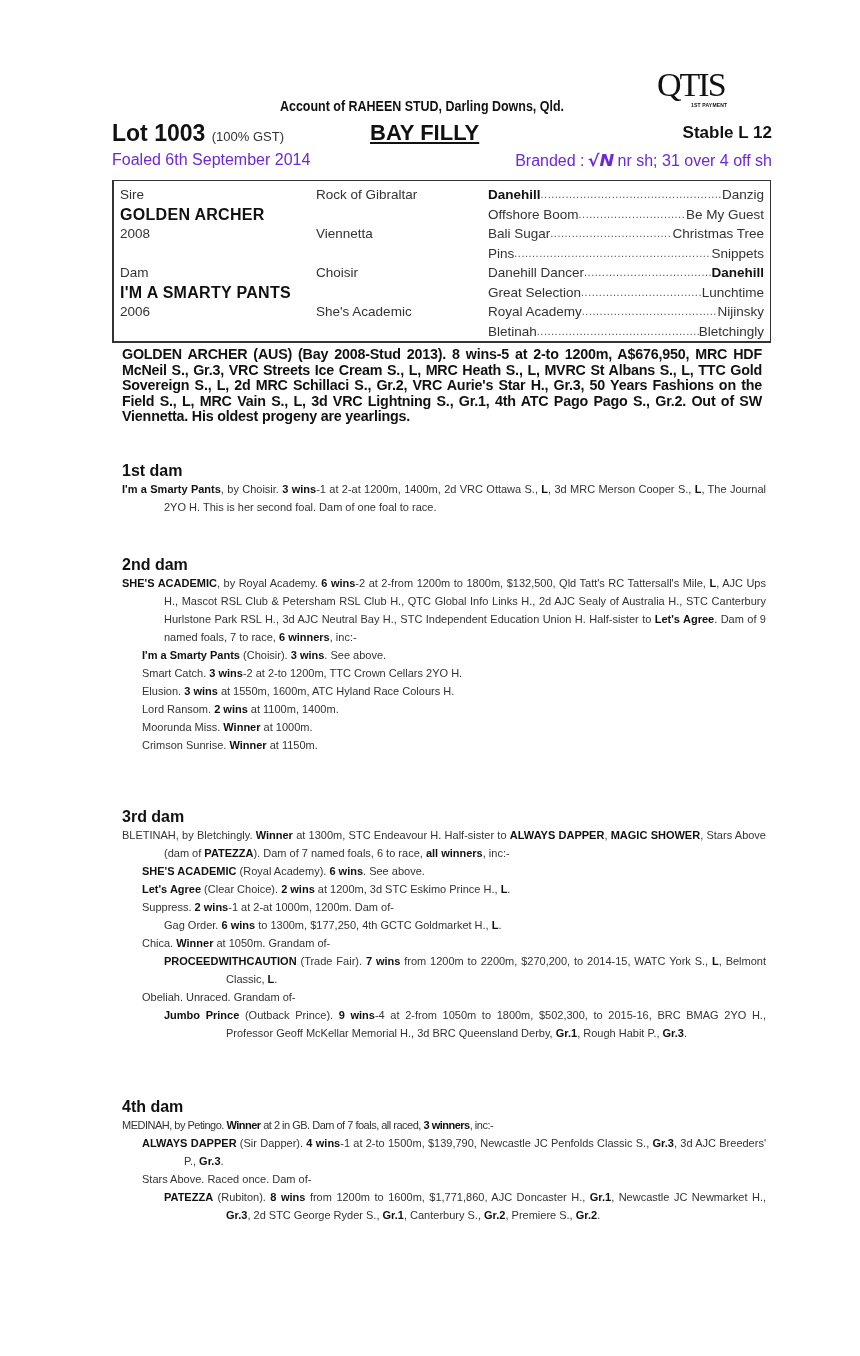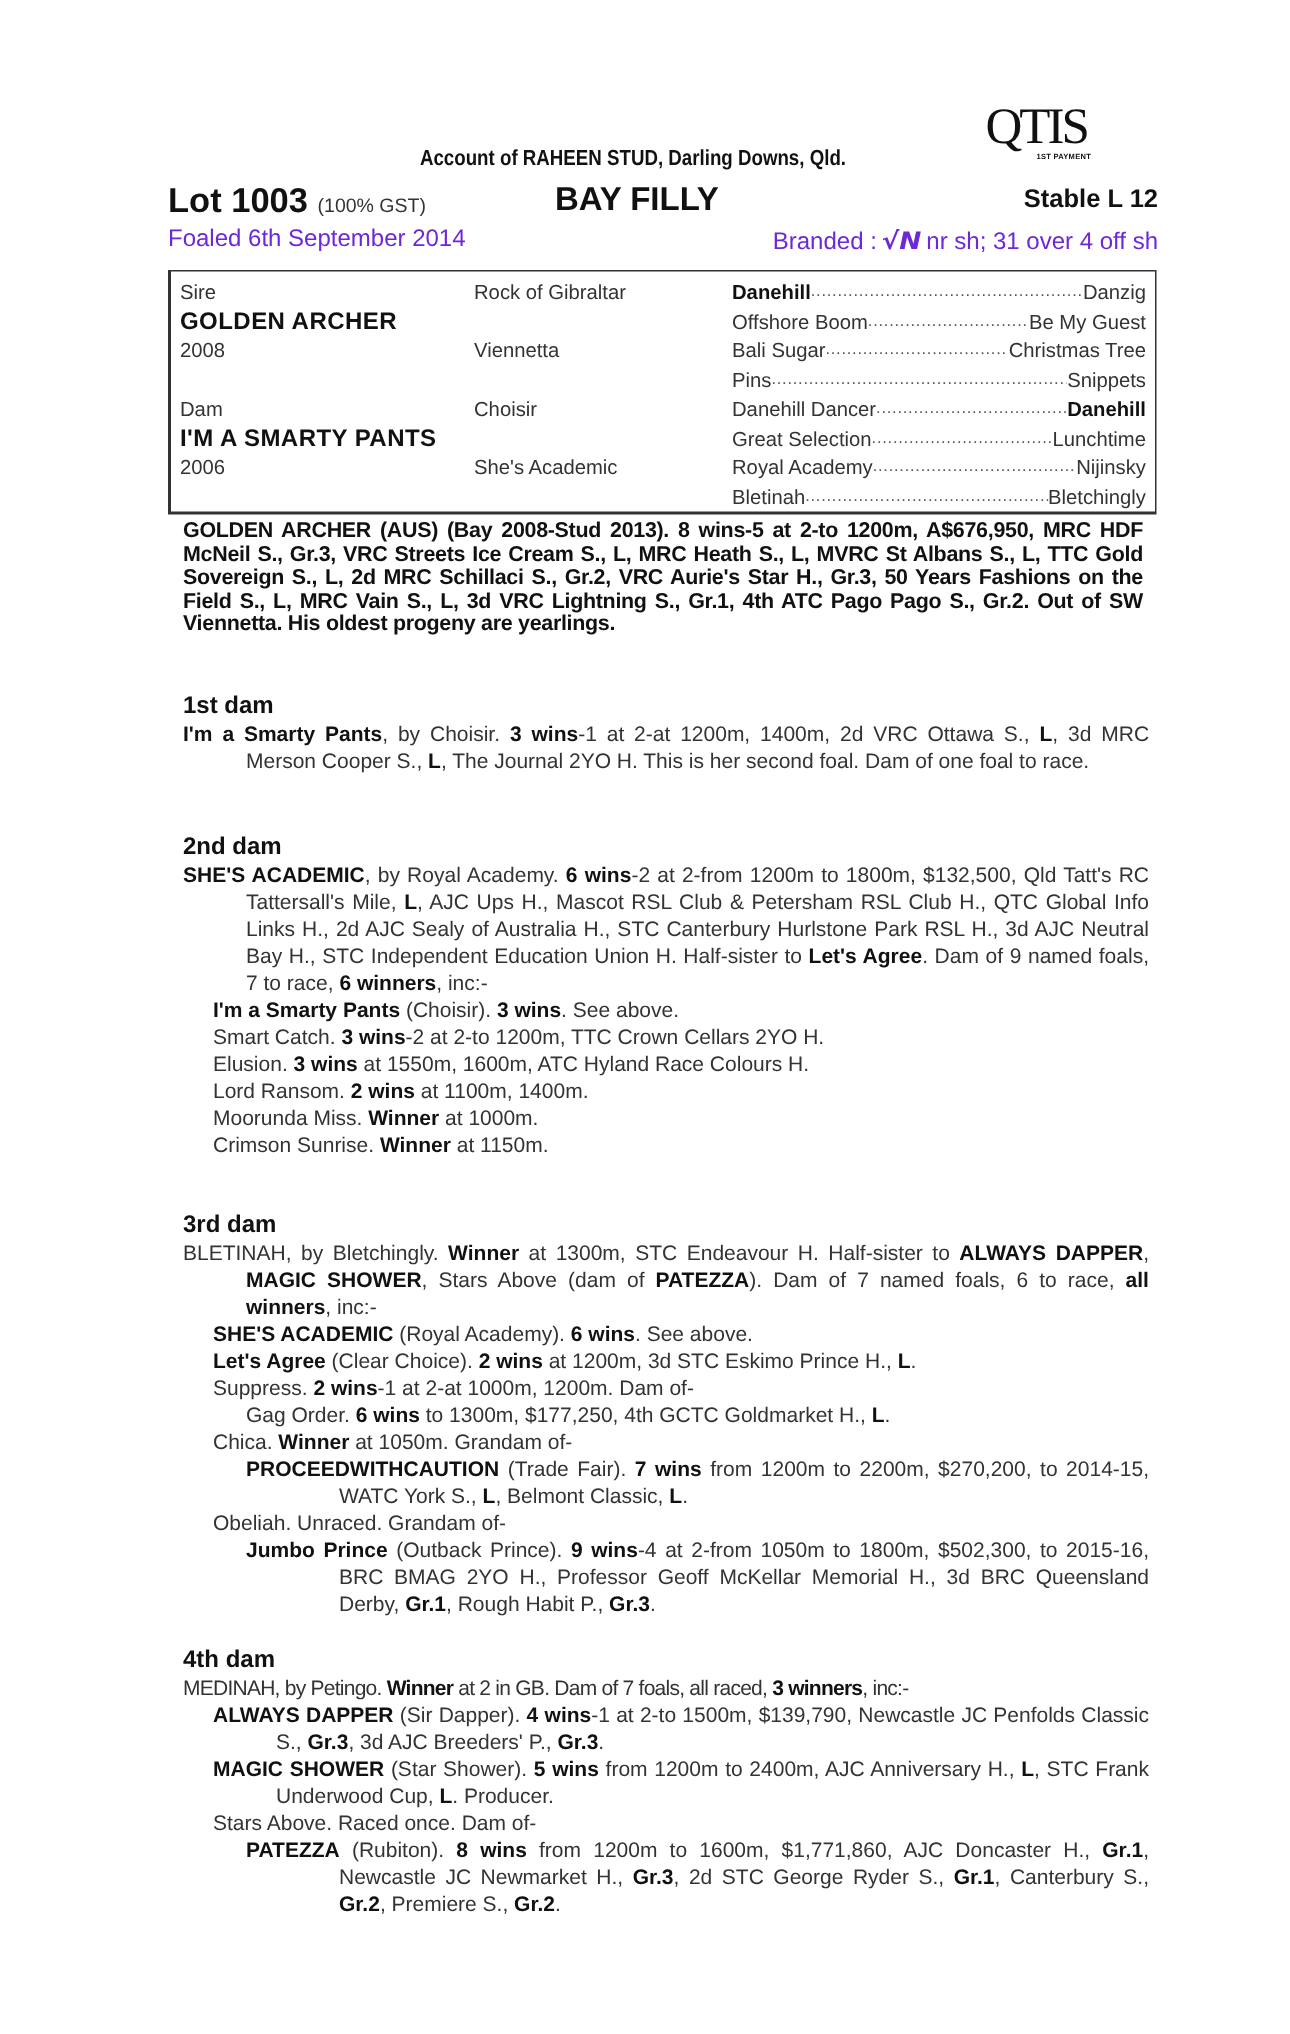--- a/index.html
+++ b/index.html
@@ -12,21 +12,21 @@
                color: #111; line-height: 34px; position: absolute; left: 0; top: 0; }
   .logo-sub { position: absolute; left: 34px; top: 34px; font-size: 5px; font-weight: bold;
               letter-spacing: 0.2px; color: #111; }
 
   .account { position: absolute; left: 0; width: 620px; top: 98px; text-align: center;
              font-size: 14.5px; font-weight: bold; transform: scaleX(0.86); transform-origin: 50% 0;
              color: #111; }
   .lot-row { position: absolute; left: 0; top: 120px; width: 660px; height: 28px; }
   .lot-num { position: absolute; left: 0; top: 0; font-size: 23px; font-weight: 900; color: #111; }
   .lot-gst { font-size: 13px; font-weight: normal; color: #333; }
-  .sex { position: absolute; left: 258px; top: 0; font-size: 22px; font-weight: 900; color: #111; }
+  .sex { position: absolute; left: 258px; top: 0; font-size: 22px; font-weight: 900; color: #111; text-decoration: underline; }
   .stable { position: absolute; right: 0; top: 3px; font-size: 17px; font-weight: 900; color: #111; }
 
   .foal-row { position: absolute; left: 0; top: 151px; width: 660px; height: 22px; font-size: 16px; color: #6d28d9; }
   .foaled { position: absolute; left: 0; top: 0; }
   .branded { position: absolute; right: 0; top: 0; margin-left: 48px; }
   .brand-mark { font-family: "DejaVu Sans", sans-serif; font-style: italic; font-weight: bold;
                 font-size: 16px; display: inline-block; transform: scaleX(1.1); }
 
   .pedigree { position: absolute; left: 0; top: 180px; width: 656px; height: 160px;
               border: 1.5px solid #333; border-left-width: 2px; border-bottom-width: 2px; }
@@ -41,21 +41,21 @@
   .gp-line .dots { flex: 1; overflow: hidden; white-space: nowrap; color: #555; font-size: 11px; letter-spacing: 0.5px; }
   .gp-line .dots::before { content: "............................................................................................"; }
   .gp-line .n2 { white-space: nowrap; }
   .b { font-weight: 900; color: #111; }
 
   .sire-para { position: absolute; left: 10px; top: 347px; width: 640px; font-size: 14.3px; line-height: 15.5px;
                font-weight: bold; color: #111; text-align: justify; letter-spacing: -0.2px; }
 
   .sec { position: absolute; left: 10px; width: 644px; }
   .sec-title { font-size: 16px; font-weight: 900; color: #111; height: 18px; line-height: 18px; }
-  .p { font-size: 14px; line-height: 18px; color: #333; text-align: justify; }
+  .p { font-size: 11px; line-height: 18px; color: #333; text-align: justify; }
   .p .b { font-weight: 900; color: #111; }
   .hang { padding-left: 42px; text-indent: -42px; }
   .ind1 { padding-left: 20px; }
   .ind2 { padding-left: 62px; text-indent: -20px; }
   .ind3 { padding-left: 104px; text-indent: -62px; }
   .cond { letter-spacing: -0.5px; }
 </style>
 </head>
 <body>
 
@@ -181,18 +181,17 @@
     <div class="p ind1"><span>Chica.</span><span> </span><span class="b">Winner</span><span> at 1050m. Grandam of-</span></div>
     <div class="p ind3"><span class="b">PROCEEDWITHCAUTION</span><span> (Trade Fair). </span><span class="b">7 wins</span><span> from 1200m to 2200m, $270,200, to 2014-15, WATC York S., </span><span class="b">L</span><span>, Belmont Classic, </span><span class="b">L</span><span>.</span></div>
     <div class="p ind1">Obeliah. Unraced. Grandam of-</div>
     <div class="p ind3"><span class="b">Jumbo Prince</span><span> (Outback Prince). </span><span class="b">9 wins</span><span>-4 at 2-from 1050m to 1800m, $502,300, to 2015-16, BRC BMAG 2YO H., Professor Geoff McKellar Memorial H., 3d BRC Queensland Derby, </span><span class="b">Gr.1</span><span>, Rough Habit P., </span><span class="b">Gr.3</span><span>.</span></div>
   </div>
 
   <div class="sec" style="top:1098px;">
     <div class="sec-title">4th dam</div>
     <div class="p hang cond"><span>MEDINAH</span><span>, by Petingo. </span><span class="b">Winner</span><span> at 2 in GB. Dam of 7 foals, all raced, </span><span class="b">3 winners</span><span>, inc:-</span></div>
     <div class="p ind3" style="padding-left:62px;text-indent:-42px;"><span class="b">ALWAYS DAPPER</span><span> (Sir Dapper). </span><span class="b">4 wins</span><span>-1 at 2-to 1500m, $139,790, Newcastle JC Penfolds Classic S., </span><span class="b">Gr.3</span><span>, 3d AJC Breeders' P., </span><span class="b">Gr.3</span><span>.</span></div>
-    <div class="p ind3" style="padding-left:62px;text-indent:-42px;"><span class="b">MAGIC SHOWER</span><span> (Star Shower). </span><span class="b">5 wins</span><span> from 1200m to 2400m, AJC Anniversary H., </span><span class="b">L</span><span>, STC Frank Underwood Cup, </span><span class="b">L</span><span>. Producer.</span></div>
     <div class="p ind1">Stars Above. Raced once. Dam of-</div>
     <div class="p ind3"><span class="b">PATEZZA</span><span> (Rubiton). </span><span class="b">8 wins</span><span> from 1200m to 1600m, $1,771,860, AJC Doncaster H., </span><span class="b">Gr.1</span><span>, Newcastle JC Newmarket H., </span><span class="b">Gr.3</span><span>, 2d STC George Ryder S., </span><span class="b">Gr.1</span><span>, Canterbury S., </span><span class="b">Gr.2</span><span>, Premiere S., </span><span class="b">Gr.2</span><span>.</span></div>
   </div>
 
 </div>
 
 </body></html>

